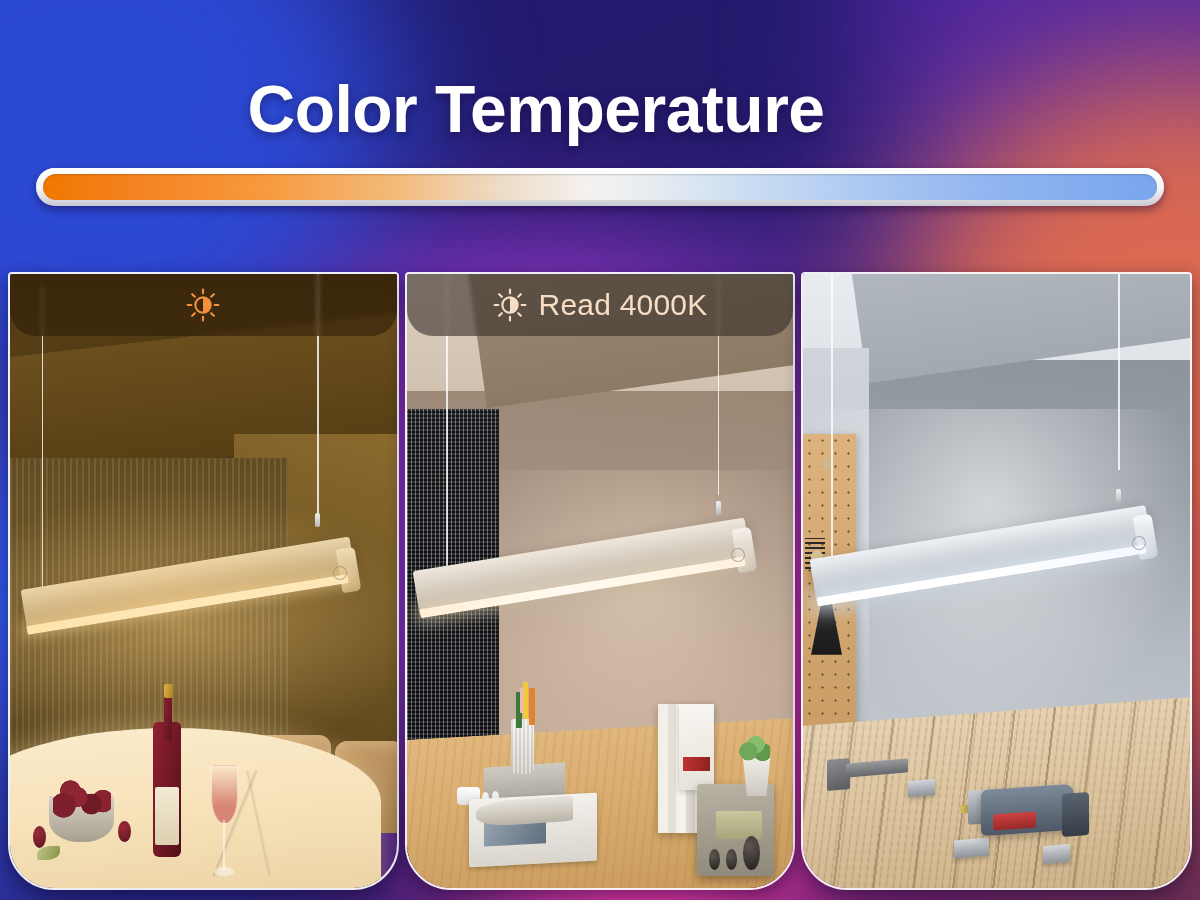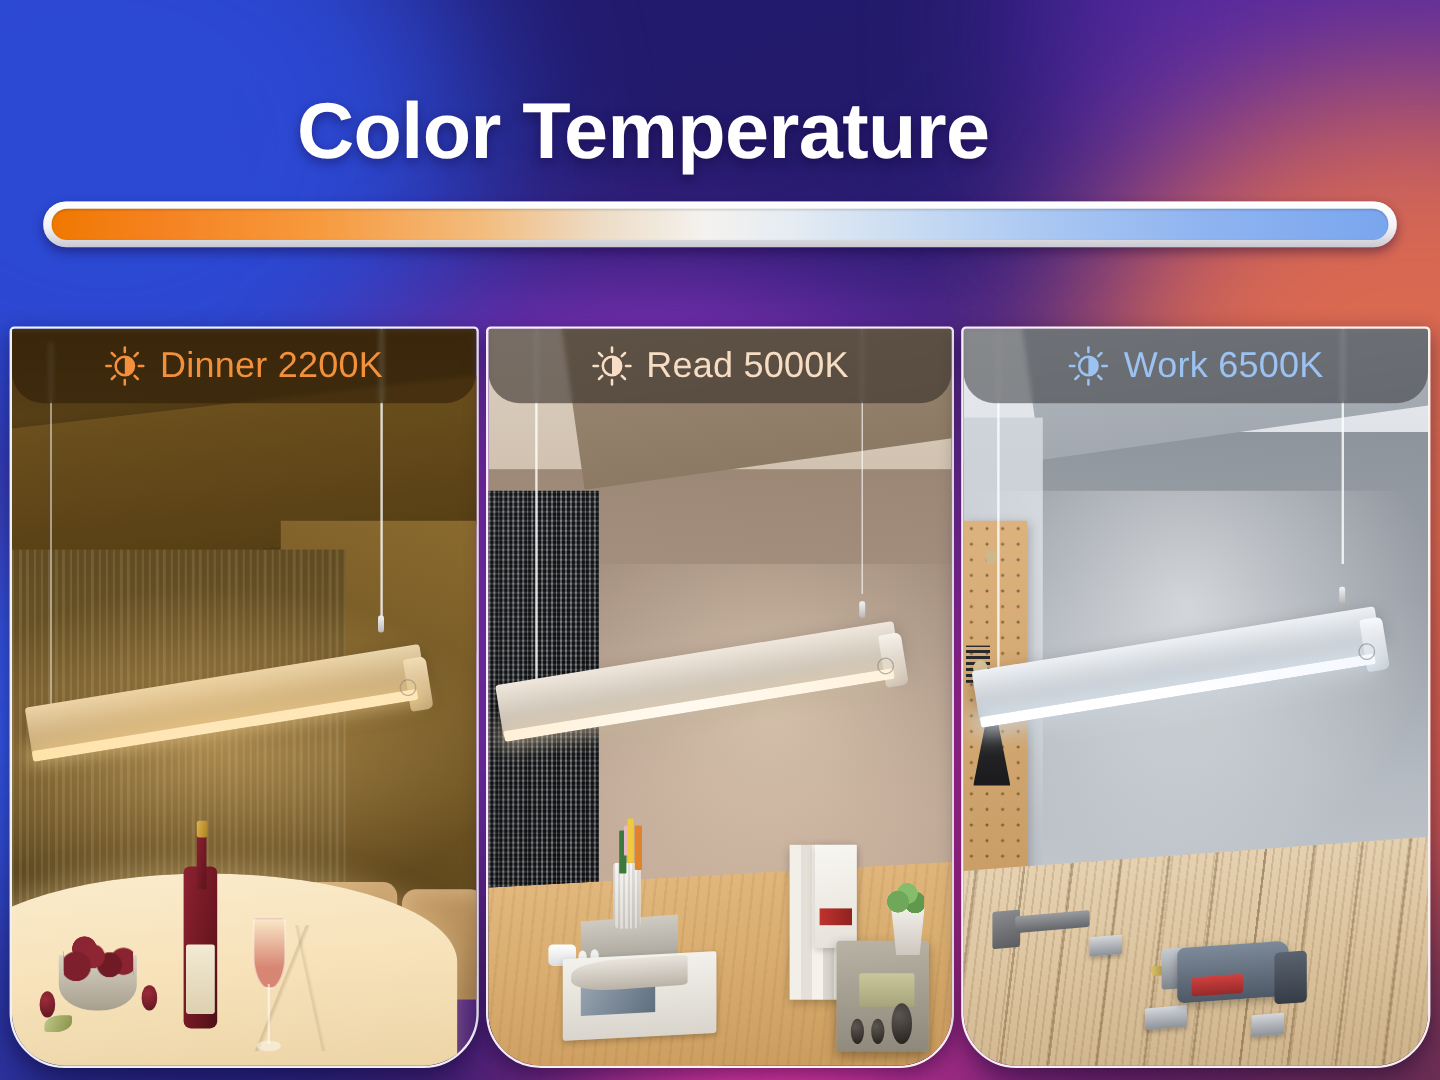--- a/index.html
+++ b/index.html
@@ -553,21 +553,20 @@
           <line x1="1.5" y1="16" x2="5" y2="16"></line>
           <line x1="27" y1="16" x2="30.5" y2="16"></line>
           <line x1="5.8" y1="5.8" x2="8.3" y2="8.3"></line>
           <line x1="23.7" y1="23.7" x2="26.2" y2="26.2"></line>
           <line x1="5.8" y1="26.2" x2="8.3" y2="23.7"></line>
           <line x1="23.7" y1="8.3" x2="26.2" y2="5.8"></line>
         </g>
         <circle cx="16" cy="16" r="7.2" fill="none" stroke="#f2903c" stroke-width="2"></circle>
         <path d="M16 8.8 A7.2 7.2 0 0 1 16 23.2 Z" fill="#f2903c"></path>
       </svg>
-      <span class="badge-label" style="color:#f2903c">Dinner 2200K</span>
     </div>
   </div>
 
   <div class="panel p2">
     <div class="scene">
       <div class="ceiling"></div>
       <div class="wall"></div>
       <div class="soffit"></div>
       <div class="wall-glow"></div>
       <div class="curtain"></div>
@@ -623,21 +622,21 @@
           <line x1="1.5" y1="16" x2="5" y2="16"></line>
           <line x1="27" y1="16" x2="30.5" y2="16"></line>
           <line x1="5.8" y1="5.8" x2="8.3" y2="8.3"></line>
           <line x1="23.7" y1="23.7" x2="26.2" y2="26.2"></line>
           <line x1="5.8" y1="26.2" x2="8.3" y2="23.7"></line>
           <line x1="23.7" y1="8.3" x2="26.2" y2="5.8"></line>
         </g>
         <circle cx="16" cy="16" r="7.2" fill="none" stroke="#f7ddc4" stroke-width="2"></circle>
         <path d="M16 8.8 A7.2 7.2 0 0 1 16 23.2 Z" fill="#f7ddc4"></path>
       </svg>
-      <span class="badge-label" style="color:#f7ddc4">Read 5000K</span>
+      <span class="badge-label" style="color:#f7ddc4">Read 4000K</span>
     </div>
   </div>
 
   <div class="panel p3">
     <div class="scene">
       <div class="ceiling"></div>
       <div class="wall"></div>
       <div class="soffit"></div>
       <div class="wall-left"></div>
       <div class="wall-glow"></div>
@@ -669,32 +668,15 @@
       <div class="hinge hinge-2"></div>
       <div class="hinge hinge-3"></div>
 
       <div class="drill-bit"></div>
       <div class="drill-chuck"></div>
       <div class="drill-body"></div>
       <div class="drill-grip"></div>
       <div class="drill-battery"></div>
     </div>
 
-    <div class="badge cool">
-      <svg class="sun" viewBox="0 0 32 32">
-        <g stroke="#9cc2f2" stroke-width="2" stroke-linecap="round">
-          <line x1="16" y1="1.5" x2="16" y2="5"></line>
-          <line x1="16" y1="27" x2="16" y2="30.5"></line>
-          <line x1="1.5" y1="16" x2="5" y2="16"></line>
-          <line x1="27" y1="16" x2="30.5" y2="16"></line>
-          <line x1="5.8" y1="5.8" x2="8.3" y2="8.3"></line>
-          <line x1="23.7" y1="23.7" x2="26.2" y2="26.2"></line>
-          <line x1="5.8" y1="26.2" x2="8.3" y2="23.7"></line>
-          <line x1="23.7" y1="8.3" x2="26.2" y2="5.8"></line>
-        </g>
-        <circle cx="16" cy="16" r="7.2" fill="none" stroke="#9cc2f2" stroke-width="2"></circle>
-        <path d="M16 8.8 A7.2 7.2 0 0 1 16 23.2 Z" fill="#9cc2f2"></path>
-      </svg>
-      <span class="badge-label" style="color:#9cc2f2">Work 6500K</span>
-    </div>
   </div>
 
 </div>
 
 </body></html>

